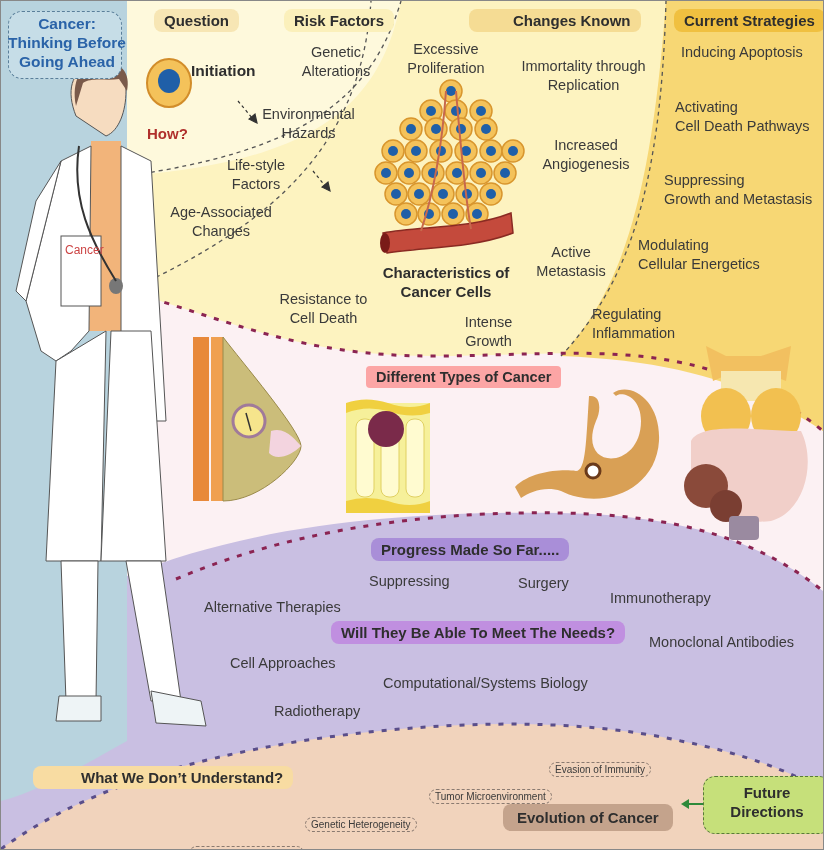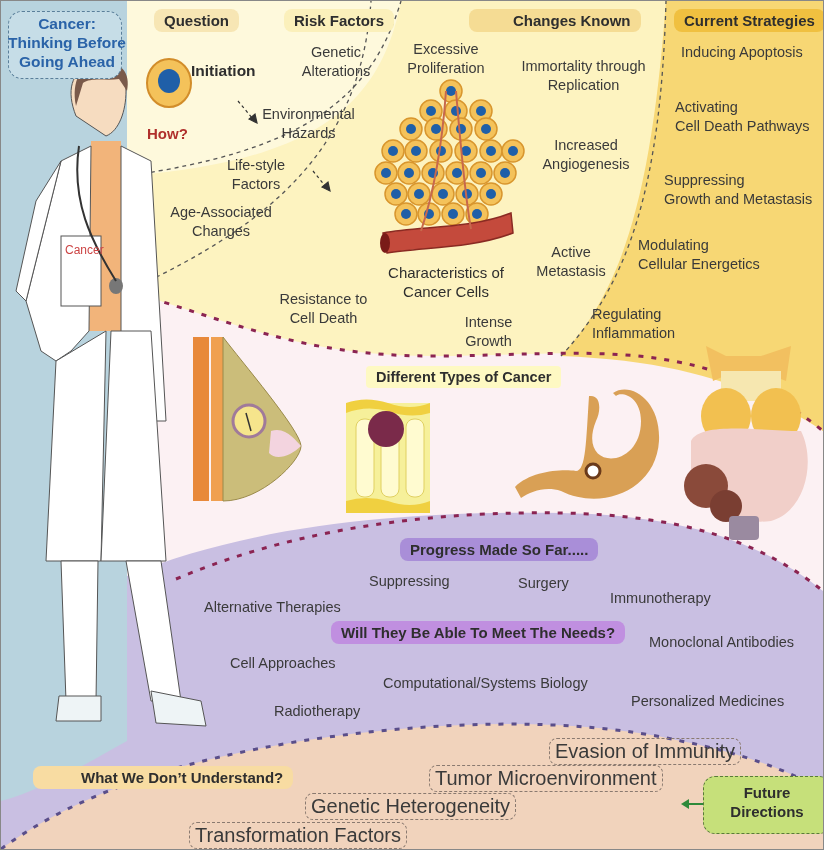--- a/index.html
+++ b/index.html
@@ -2,21 +2,21 @@
 <html><head>
 <meta charset="utf-8">
 <style>
   html,body{margin:0;padding:0;}
   body{width:824px;height:850px;position:relative;overflow:hidden;background:#fff;font-family:"Liberation Sans",sans-serif;color:#333;}
   #canvas{position:absolute;left:0;top:0;width:822px;height:848px;border:1px solid #888;overflow:hidden;}
   svg.bg{position:absolute;left:0;top:0;}
   .t{position:absolute;font-family:"Liberation Sans",sans-serif;font-size:14.5px;line-height:19px;color:#3a3a3a;text-align:center;white-space:pre-line;}
   .tl{text-align:left;}
   .hdr{position:absolute;font-weight:bold;font-size:15px;color:#2e2e2e;padding:3px 10px;border-radius:8px;white-space:nowrap;}
-  .dashbox{position:absolute;font-size:20px;color:#3a3a3a;padding:1px 5px;border:1.5px dashed #8a7a70;border-radius:8px;white-space:nowrap;}
+  .dashbox{position:absolute;font-size:10px;color:#3a3a3a;padding:1px 5px;border:1.5px dashed #8a7a70;border-radius:8px;white-space:nowrap;margin-top:24px;}
 </style>
 </head>
 <body>
 
 <div id="canvas">
 
   <svg class="bg" width="822" height="848" viewBox="0 0 822 848">
 
     <rect x="0" y="0" width="126" height="848" fill="#b8d3de"></rect>
 
@@ -199,51 +199,51 @@
   <div class="t" style="left:515px;top:56px;width:135px;">Immortality through
 Replication</div>
   <div class="t" style="left:535px;top:135px;width:100px;">Increased
 Angiogenesis</div>
   <div class="t" style="left:530px;top:242px;width:80px;">Active
 Metastasis</div>
   <div class="t" style="left:455px;top:312px;width:65px;">Intense
 Growth</div>
   <div class="t" style="left:270px;top:289px;width:105px;">Resistance to
 Cell Death</div>
-  <div class="t" style="left:375px;top:262px;width:140px;font-weight:normal;font-size:15px;color:#2e2e2e;">Characteristics of
+  <div class="t" style="left:375px;top:262px;width:140px;font-weight:bold;font-size:15px;color:#2e2e2e;">Characteristics of
 Cancer Cells</div>
 
   <div class="hdr" style="left:673px;top:8px;background:#f0c040;">Current Strategies</div>
   <div class="t tl" style="left:680px;top:42px;">Inducing Apoptosis</div>
   <div class="t tl" style="left:674px;top:97px;">Activating
 Cell Death Pathways</div>
   <div class="t tl" style="left:663px;top:170px;">Suppressing
 Growth and Metastasis</div>
   <div class="t tl" style="left:637px;top:235px;">Modulating
 Cellular Energetics</div>
   <div class="t tl" style="left:591px;top:304px;">Regulating
 Inflammation</div>
 
-  <div class="hdr" style="left:365px;top:365px;background:#fef9c3;border-radius:4px;font-size:14.5px;">Different Types of Cancer</div>
-
-  <div class="hdr" style="left:370px;top:537px;background:#a98ed8;font-size:15px;margin-left:29px;">Progress Made So Far.....</div>
+  <div class="hdr" style="left:365px;top:365px;background:#fca5a5;border-radius:4px;font-size:14.5px;">Different Types of Cancer</div>
+
+  <div class="hdr" style="left:370px;top:537px;background:#a98ed8;font-size:15px;">Progress Made So Far.....</div>
   <div class="t" style="left:368px;top:571px;">Suppressing</div>
   <div class="t" style="left:517px;top:573px;">Surgery</div>
   <div class="t" style="left:609px;top:588px;">Immunotherapy</div>
   <div class="t" style="left:203px;top:597px;">Alternative Therapies</div>
   <div class="hdr" style="left:330px;top:620px;background:#c08fe0;font-size:15px;">Will They Be Able To Meet The Needs?</div>
   <div class="t" style="left:648px;top:632px;">Monoclonal Antibodies</div>
   <div class="t" style="left:229px;top:653px;">Cell Approaches</div>
   <div class="t" style="left:382px;top:673px;">Computational/Systems Biology</div>
-  <div class="t" style="left:630px;top:691px;">Personalized Medicines</div>
   <div class="t" style="left:273px;top:701px;">Radiotherapy</div>
 
   <div class="hdr" style="left:32px;top:765px;background:#f8dca2;font-size:15px;padding-left:48px;">What We Don’t Understand?</div>
   <div class="dashbox" style="left:548px;top:737px;">Evasion of Immunity</div>
   <div class="dashbox" style="left:428px;top:764px;">Tumor Microenvironment</div>
   <div class="dashbox" style="left:304px;top:792px;">Genetic Heterogeneity</div>
   <div class="dashbox" style="left:188px;top:821px;">Transformation Factors</div>
+  <div class="hdr" style="left:502px;top:803px;background:#c4a38c;font-size:15px;padding:5px 14px;">Evolution of Cancer</div>
   <div style="position:absolute;left:684px;top:802px;width:30px;height:2px;background:#2e8a3a;"></div>
   <div style="position:absolute;left:680px;top:798px;width:0;height:0;border-top:5px solid transparent;border-bottom:5px solid transparent;border-right:8px solid #2e8a3a;"></div>
   <div class="t" style="left:702px;top:775px;width:128px;height:52px;background:#c6e07a;border:1.5px dashed #5a7a3a;border-radius:12px;font-weight:bold;font-size:15px;color:#2e2e2e;padding-top:6px;box-sizing:border-box;height:58px;">Future
 Directions</div>
 
 </div>
 
 </body></html>

